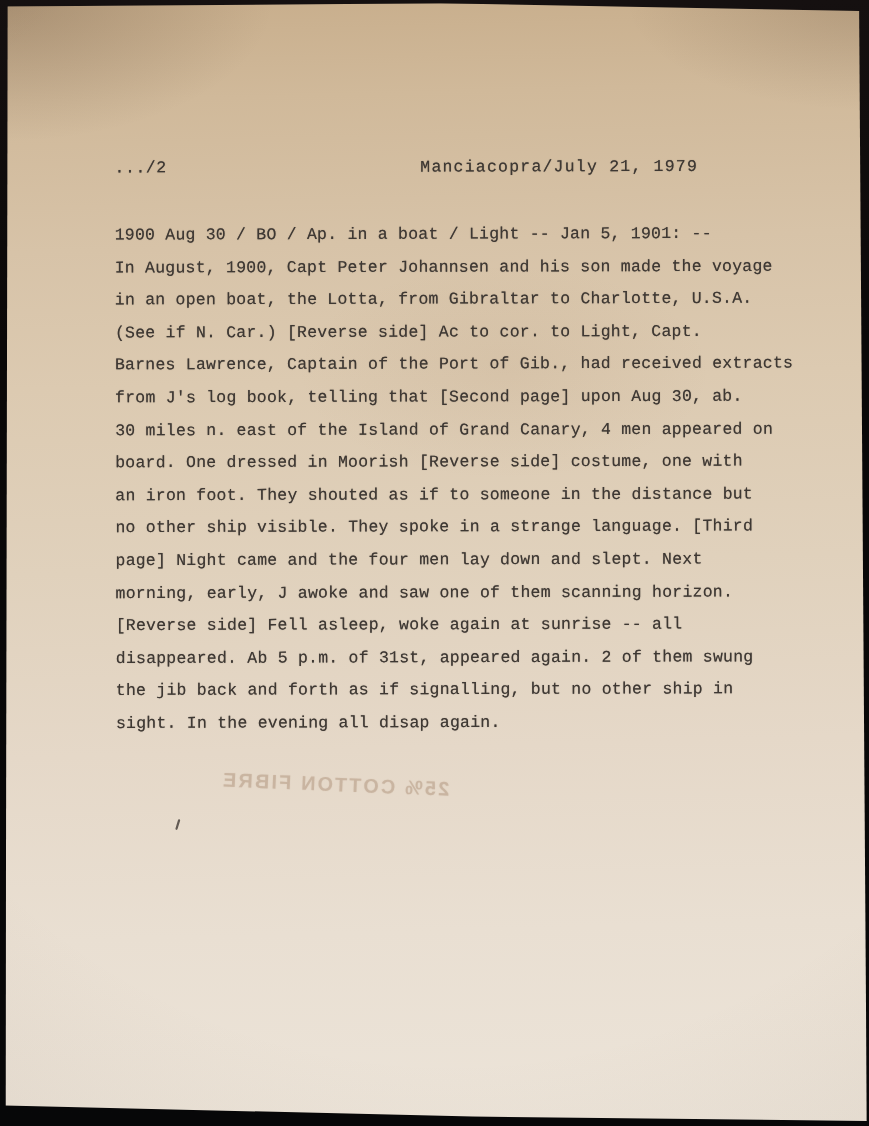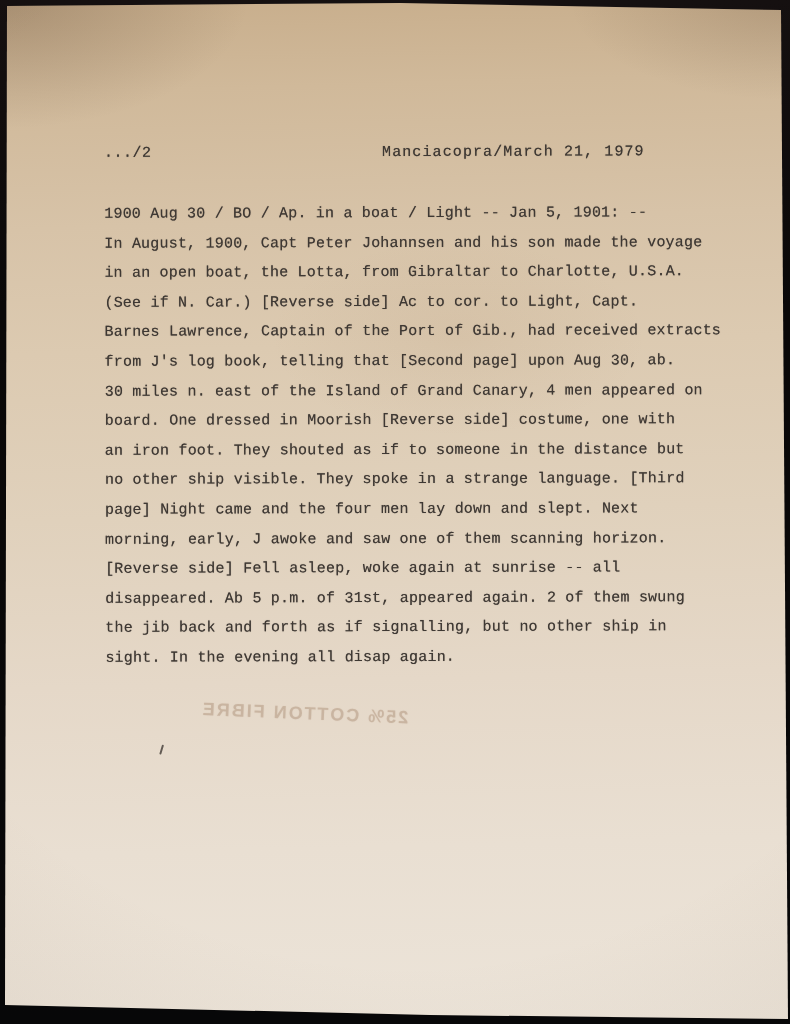--- a/index.html
+++ b/index.html
@@ -100,21 +100,21 @@
 </style>
 </head>
 <body>
 
 <div class="photo">
   <div class="paper">
     <div class="content">
 
       <div class="header-row">
         <span class="page-marker">.../2</span>
-        <span class="header-title">Manciacopra/March 21, 1979</span>
+        <span class="header-title">Manciacopra/July 21, 1979</span>
       </div>
 
       <div class="body-text">
         <div class="line">1900 Aug 30 / BO / Ap. in a boat / Light -- Jan 5, 1901: --</div>
         <div class="line">In August, 1900, Capt Peter Johannsen and his son made the voyage</div>
         <div class="line">in an open boat, the Lotta, from Gibraltar to Charlotte, U.S.A.</div>
         <div class="line">(See if N. Car.) [Reverse side] Ac to cor. to Light, Capt.</div>
         <div class="line">Barnes Lawrence, Captain of the Port of Gib., had received extracts</div>
         <div class="line">from J's log book, telling that [Second page] upon Aug 30, ab.</div>
         <div class="line">30 miles n. east of the Island of Grand Canary, 4 men appeared on</div>

